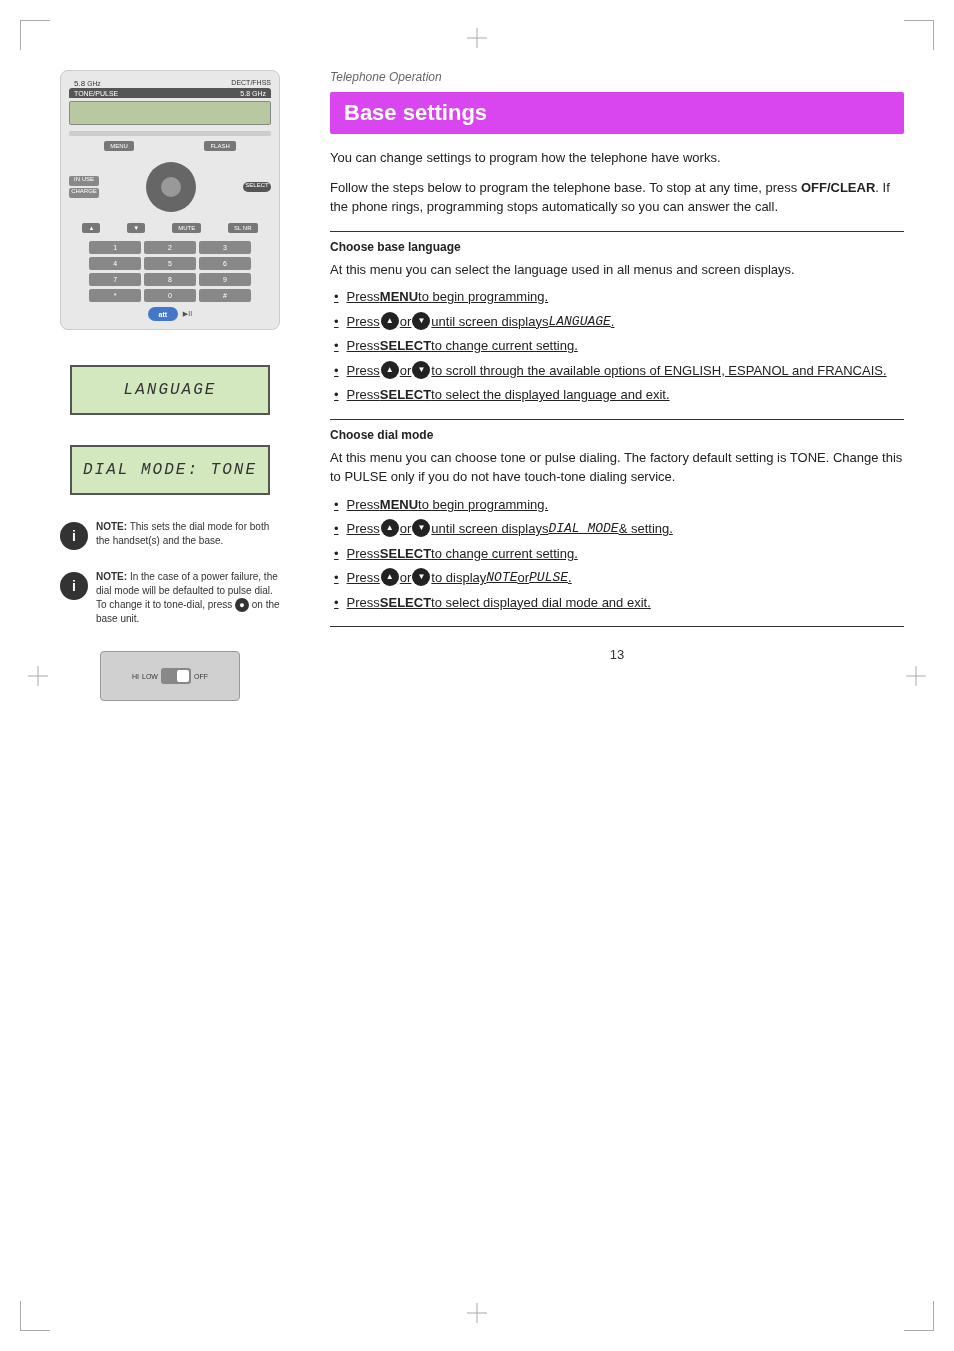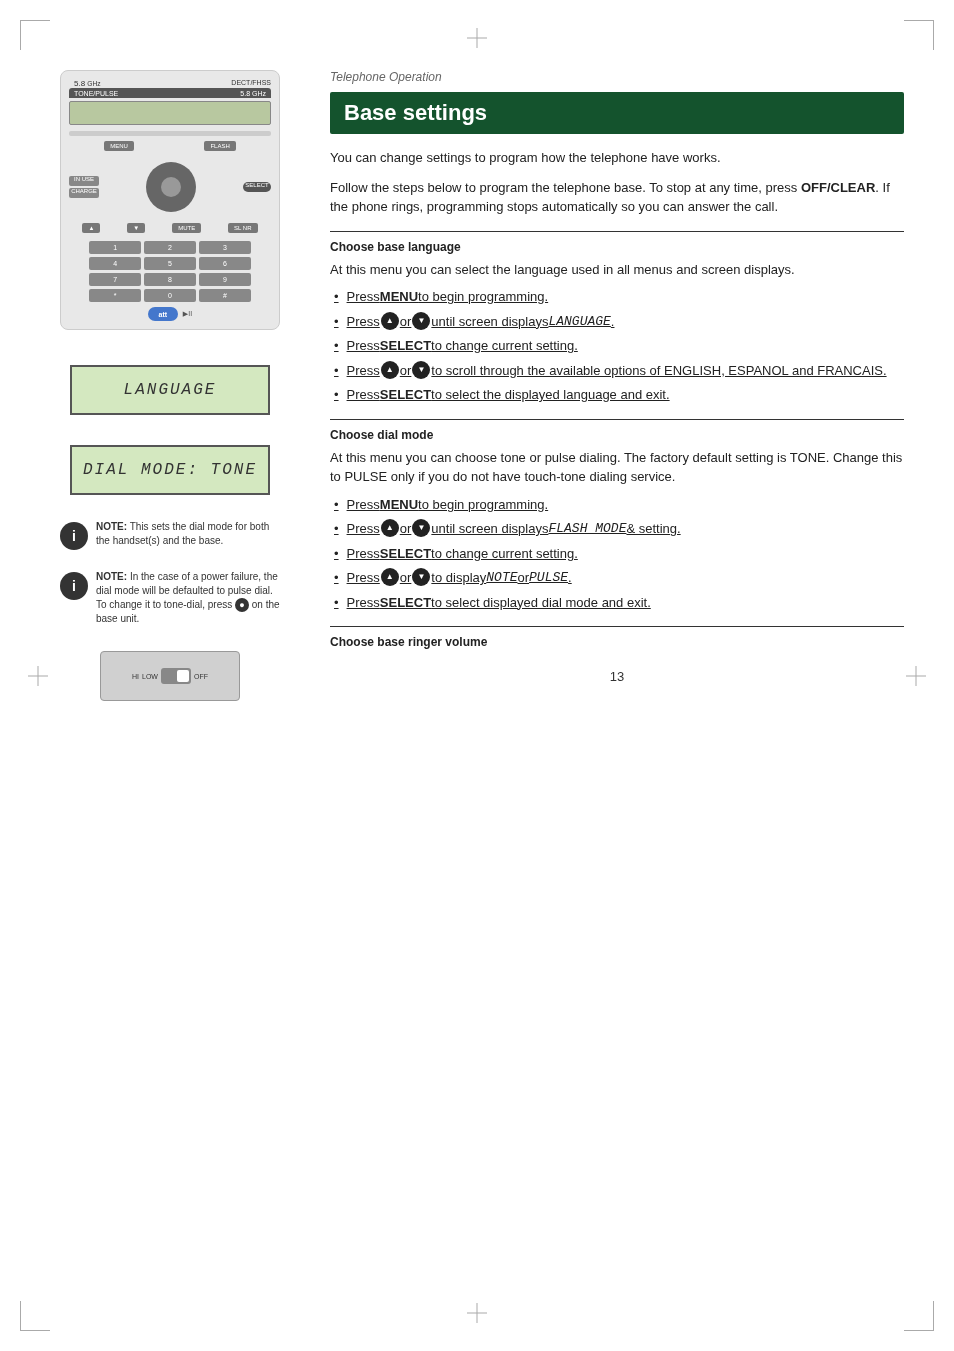--- a/index.html
+++ b/index.html
@@ -270,21 +270,21 @@
 
     
     .section-header-small {
       font-size: 12px;
       color: #666;
       font-style: italic;
       margin-bottom: 8px;
     }
 
     .page-title-box {
-      background: #14532d;
+      background: #d946ef;
       color: #fff;
       padding: 8px 14px;
       font-size: 22px;
       font-weight: bold;
       margin-bottom: 14px;
       border-radius: 2px;
     }
 
     .intro-text {
       font-size: 13px;
@@ -485,25 +485,24 @@
       <li>Press <strong>SELECT</strong> to change current setting.</li>
       <li>Press <span class="circle-btn circle-btn-up"></span> or <span class="circle-btn circle-btn-down"></span> to scroll through the available options of ENGLISH, ESPANOL and FRANCAIS.</li>
       <li>Press <strong>SELECT</strong> to select the displayed language and exit.</li>
     </ul>
 
     <hr class="section-divider">
     <div class="section-title">Choose dial mode</div>
     <p class="section-desc">At this menu you can choose tone or pulse dialing. The factory default setting is TONE. Change this to PULSE only if you do not have touch-tone dialing service.</p>
     <ul class="bullet-list">
       <li>Press <strong>MENU</strong> to begin programming.</li>
-      <li>Press <span class="circle-btn circle-btn-up"></span> or <span class="circle-btn circle-btn-down"></span> until screen displays <span class="italic-mono">FLASH MODE</span> &amp; setting.</li>
+      <li>Press <span class="circle-btn circle-btn-up"></span> or <span class="circle-btn circle-btn-down"></span> until screen displays <span class="italic-mono">DIAL MODE</span> &amp; setting.</li>
       <li>Press <strong>SELECT</strong> to change current setting.</li>
       <li>Press <span class="circle-btn circle-btn-up"></span> or <span class="circle-btn circle-btn-down"></span> to display <span class="italic-mono">NOTE</span> or <span class="italic-mono">PULSE</span>.</li>
       <li>Press <strong>SELECT</strong> to select displayed dial mode and exit.</li>
     </ul>
 
     <hr class="section-divider">
-    <div class="section-title">Choose base ringer volume</div>
 
     <div class="page-number">13</div>
 
   </div>
 </div>
 
 </body></html>

